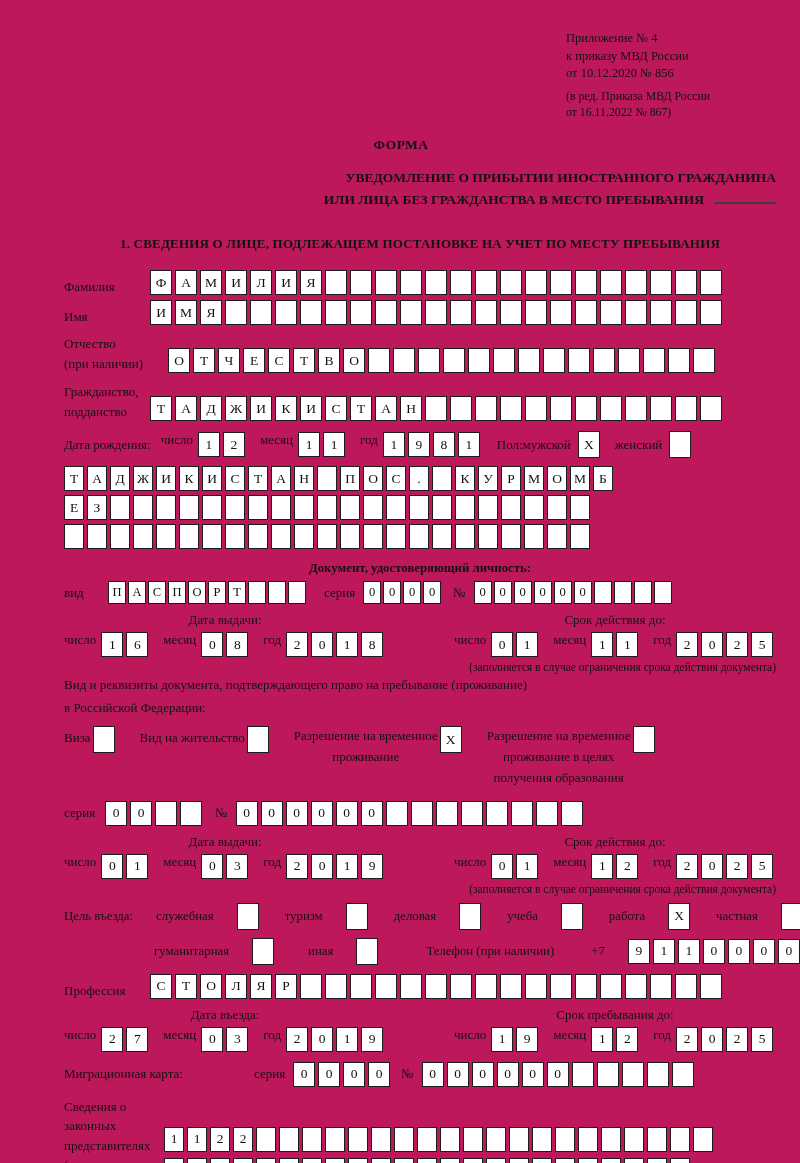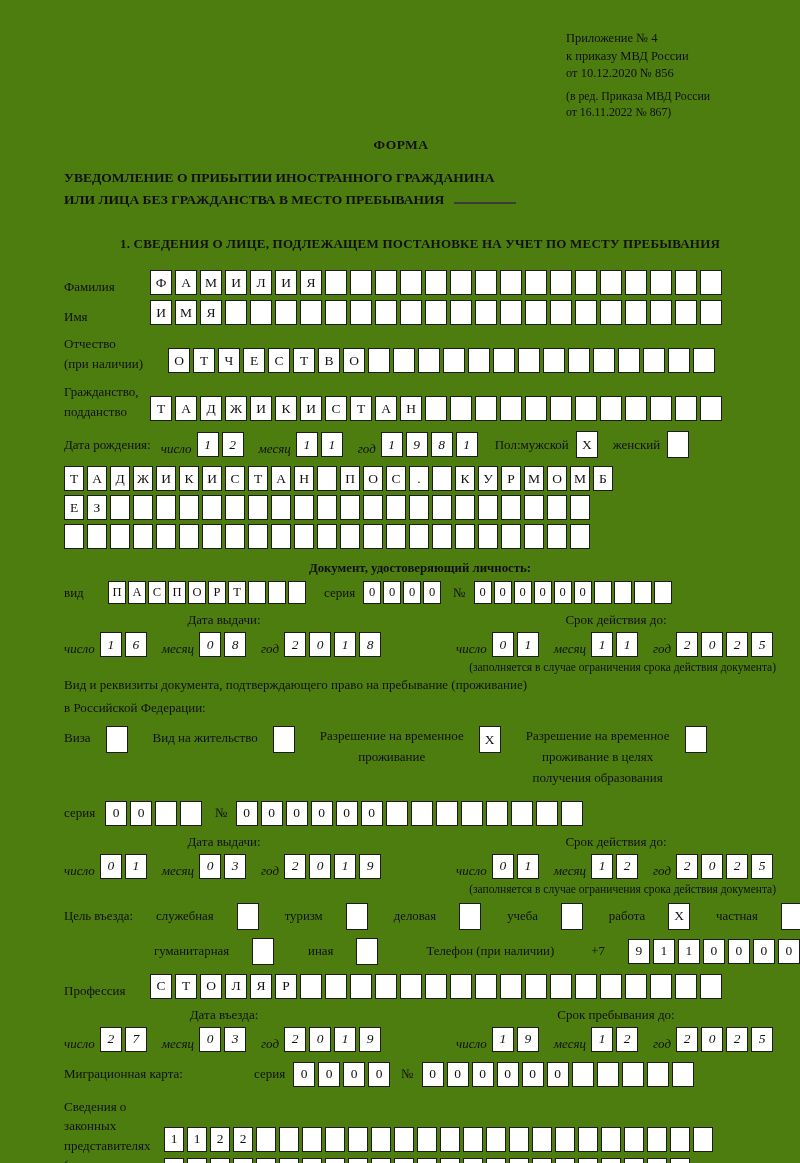--- a/index.html
+++ b/index.html
@@ -1,54 +1,54 @@
 <!DOCTYPE html>
 <html><head>
 <meta charset="utf-8">
 <style>
   html,body{margin:0;padding:0;background:#e9e9e9;}
-  .page{width:800px;height:1163px;margin:0 auto;background:#4d7c0f;box-sizing:border-box;
+  .page{width:800px;height:1163px;margin:0 auto;background:#be185d;box-sizing:border-box;
         padding:30px 24px 14px 64px;overflow:hidden;color:#111;
         font-family:"Liberation Serif","DejaVu Serif",serif;}
   .t{font-size:13px;}
   .ml{white-space:pre-line;line-height:1.5;}
   
   .refblock{width:200px;margin-left:auto;margin-right:10px;font-size:12.5px;line-height:1.4;}
   .refnote{font-size:11.8px;margin-top:5px;line-height:1.4;}
   .formword{text-align:center;margin:16px 38px 0 0;font-size:13.5px;font-weight:bold;letter-spacing:.5px;}
   
-  .title{margin-top:14px;text-align:left;font-weight:bold;font-size:13.5px;line-height:1.7;}
+  .title{margin-top:14px;text-align:right;font-weight:bold;font-size:13.5px;line-height:1.7;}
   .blank{display:inline-block;width:62px;height:12px;border-bottom:2px solid #3c3c3c;margin-left:10px;}
   .sect{margin-top:24px;text-align:center;font-weight:bold;font-size:13px;letter-spacing:.2px;}
   
   .frow{display:flex;align-items:flex-end;margin-top:5px;}
   .flabel{flex:0 0 auto;font-size:13px;padding-top:4px;}
   .w40{width:44px;} .w86{width:86px;} .w106{width:106px;} .w100{width:100px;} .w150{width:150px;}
   .cellrow{display:flex;flex-wrap:nowrap;}
   .cell{display:inline-flex;flex:0 0 auto;align-items:center;justify-content:center;
         width:20px;height:23px;border:1.5px solid #1c1c1c;margin-right:3px;
         font-size:13.5px;background:#fff;}
   .mid .cell{width:18px;}
   .sm .cell{width:16px;height:21px;margin-right:2px;font-size:12.5px;}
   .cb .cell{width:20px;height:25px;}
   .stack > .cellrow{margin-bottom:4px;}
   
-  .dg{display:flex;align-items:flex-end;font-style:italic;}
+  .dg{display:flex;align-items:flex-start;}
   .dg .dt{font-size:13px;margin:0 5px 0 0;}
   .dg .gap{margin-left:12px;}
   .twocol{display:flex;justify-content:space-between;align-items:flex-start;margin-top:8px;gap:40px;}
   .col{display:flex;flex-direction:column;}
   .col.right{align-items:flex-end;}
   .caption{font-size:13px;text-align:center;margin-bottom:4px;align-self:center;}
   .note{font-size:11.5px;margin-top:4px;white-space:nowrap;}
   
   .docheading{text-align:center;font-weight:bold;font-size:12.8px;margin-top:8px;}
   
   .opts{display:flex;align-items:flex-start;gap:22px;margin-top:10px;}
-  .opt{display:flex;align-items:flex-start;gap:15px;}
+  .opt{display:flex;align-items:flex-start;gap:2px;}
   .opt .t{padding-top:4px;}
   .opt .t.ctr{text-align:center;line-height:1.6;padding-top:0;}
   .purpose-row{display:flex;align-items:center;gap:23px;font-size:12.8px;margin-top:8px;flex-wrap:nowrap;}
   .purpose-row .pl{flex:0 0 auto;}
   .indent{margin-left:90px;}
 </style>
 </head>
 <body>
 
 <div class="page">

